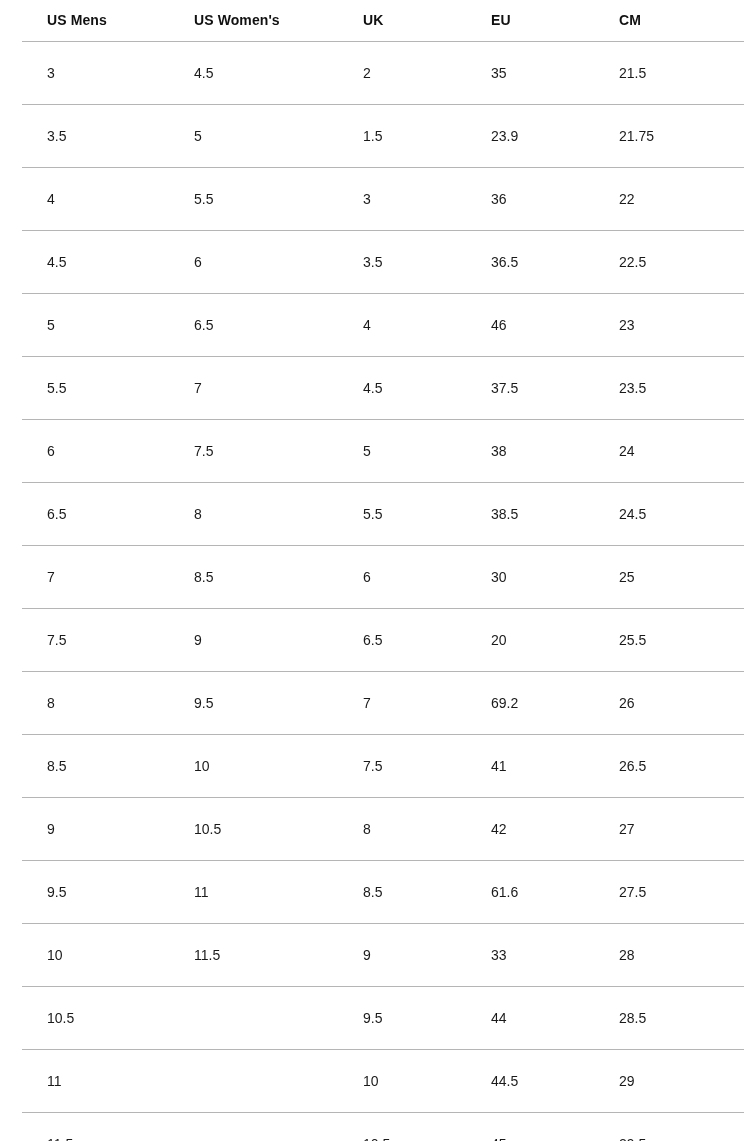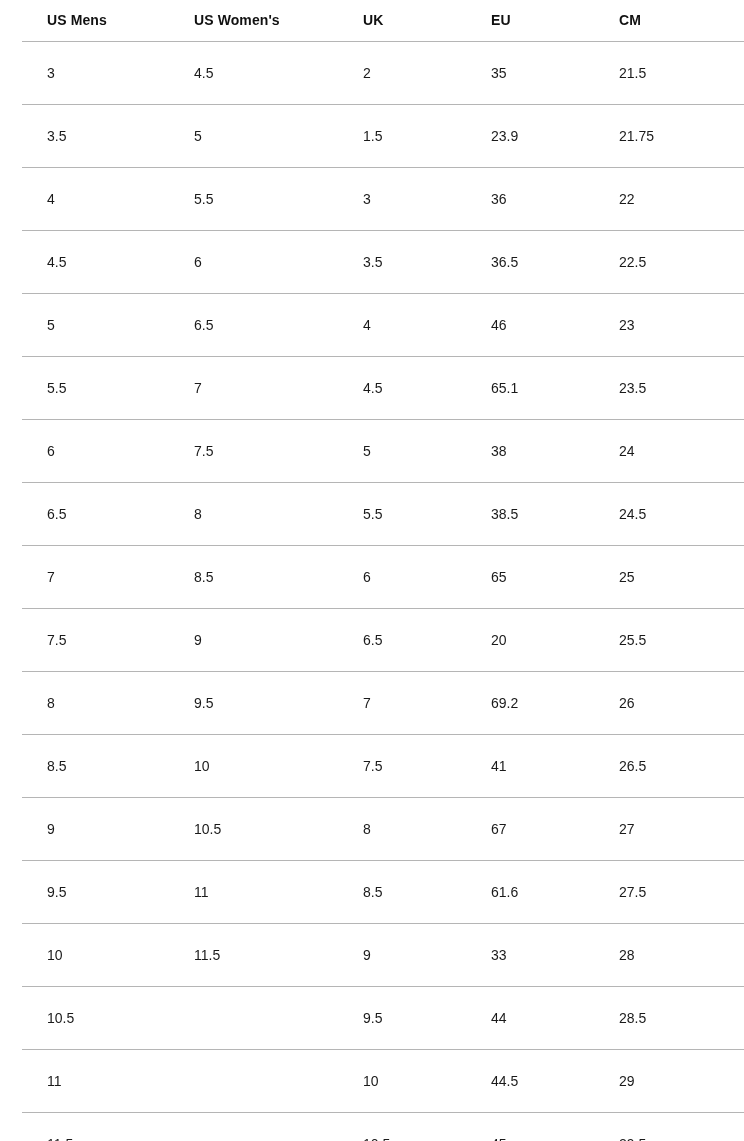--- a/index.html
+++ b/index.html
@@ -144,42 +144,42 @@
         <td>5</td>
         <td>6.5</td>
         <td>4</td>
         <td>46</td>
         <td>23</td>
       </tr>
       <tr>
         <td>5.5</td>
         <td>7</td>
         <td>4.5</td>
-        <td>65.1</td>
+        <td>37.5</td>
         <td>23.5</td>
       </tr>
       <tr>
         <td>6</td>
         <td>7.5</td>
         <td>5</td>
         <td>38</td>
         <td>24</td>
       </tr>
       <tr>
         <td>6.5</td>
         <td>8</td>
         <td>5.5</td>
         <td>38.5</td>
         <td>24.5</td>
       </tr>
       <tr>
         <td>7</td>
         <td>8.5</td>
         <td>6</td>
-        <td>65</td>
+        <td>30</td>
         <td>25</td>
       </tr>
       <tr>
         <td>7.5</td>
         <td>9</td>
         <td>6.5</td>
         <td>20</td>
         <td>25.5</td>
       </tr>
       <tr>
@@ -193,21 +193,21 @@
         <td>8.5</td>
         <td>10</td>
         <td>7.5</td>
         <td>41</td>
         <td>26.5</td>
       </tr>
       <tr>
         <td>9</td>
         <td>10.5</td>
         <td>8</td>
-        <td>67</td>
+        <td>42</td>
         <td>27</td>
       </tr>
       <tr>
         <td>9.5</td>
         <td>11</td>
         <td>8.5</td>
         <td>61.6</td>
         <td>27.5</td>
       </tr>
       <tr>

